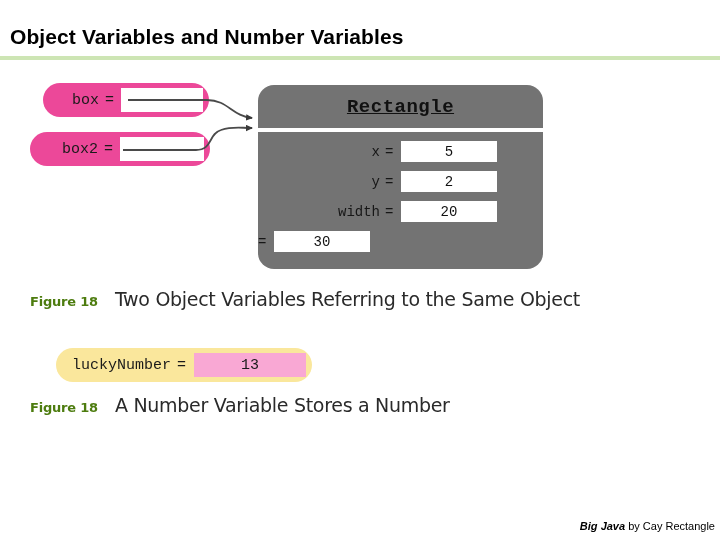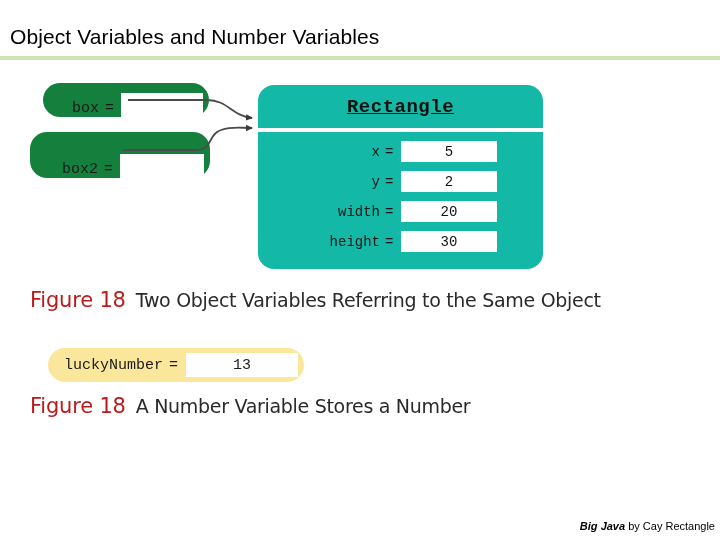--- a/index.html
+++ b/index.html
@@ -14,21 +14,21 @@
     overflow: hidden;
     position: relative;
   }
 
   
   #slide-title {
     position: absolute;
     left: 10px;
     top: 25px;
     font-size: 21px;
-    font-weight: 400;
+    font-weight: 700;
     color: #000000;
     letter-spacing: 0.1px;
     white-space: nowrap;
   }
   #title-divider {
     position: absolute;
     left: 0px;
     top: 56px;
     width: 720px;
     height: 4px;
@@ -40,24 +40,24 @@
     position: absolute;
     left: 0px;
     top: 78px;
     width: 720px;
     height: 200px;
   }
 
   
   .var-pill {
     position: absolute;
-    background: #15803d;
+    background: #ec4899;
     border-radius: 17px;
     display: flex;
-    align-items: flex-end;
+    align-items: center;
     box-sizing: border-box;
   }
   .var-pill .var-label {
     font-family: "Liberation Mono", "DejaVu Sans Mono", monospace;
     font-size: 15px;
     color: #1a1a1a;
     white-space: nowrap;
     text-align: right;
     padding-right: 6px;
   }
@@ -80,28 +80,28 @@
     width: 166px;
     height: 34px;
     padding-left: 16px;
   }
   #pill-box .var-label { width: 40px; }
 
   #pill-box2 {
     left: 30px;
     top: 54px;
     width: 180px;
-    height: 46px;
+    height: 34px;
     padding-left: 16px;
   }
   #pill-box2 .var-label { width: 52px; }
 
   #pill-lucky {
     position: absolute;
-    left: 48px;
+    left: 56px;
     top: 348px;
     width: 256px;
     height: 34px;
     padding-left: 16px;
     background: #fae79c;
     border-radius: 17px;
     display: flex;
     align-items: center;
     box-sizing: border-box;
   }
@@ -112,21 +112,21 @@
     white-space: nowrap;
     padding-right: 6px;
   }
   #pill-lucky .var-eq {
     font-family: "Liberation Mono", "DejaVu Sans Mono", monospace;
     font-size: 15px;
     color: #1a1a1a;
     padding-right: 8px;
   }
   #pill-lucky .var-slot {
-    background: #ffffff;
+    background: #f9a8d4;
     height: 24px;
     flex: 1 1 auto;
     margin-right: 6px;
     display: flex;
     align-items: center;
     justify-content: center;
     font-family: "Liberation Mono", "DejaVu Sans Mono", monospace;
     font-size: 15px;
     color: #1a1a1a;
   }
@@ -141,21 +141,21 @@
     pointer-events: none;
   }
 
   
   #object-panel {
     position: absolute;
     left: 258px;
     top: 85px;
     width: 285px;
     height: 184px;
-    background: #14b8a6;
+    background: #737373;
     border-radius: 16px;
     overflow: hidden;
   }
   #object-panel-header {
     position: absolute;
     left: 0;
     top: 0;
     width: 285px;
     height: 43px;
     display: flex;
@@ -219,31 +219,31 @@
 
   
   .figure-caption {
     position: absolute;
     display: flex;
     align-items: baseline;
     white-space: nowrap;
   }
   .figure-caption .fig-number {
     font-family: "DejaVu Sans", sans-serif;
-    font-size: 21px;
-    font-weight: normal;
-    color: #b91c1c;
+    font-size: 13px;
+    font-weight: bold;
+    color: #4d7c0f;
     letter-spacing: -0.2px;
   }
   .figure-caption .fig-text {
     font-family: "DejaVu Sans", sans-serif;
     font-size: 19px;
     font-weight: 400;
     color: #2a2a2a;
-    margin-left: 10px;
+    margin-left: 17px;
     letter-spacing: -0.3px;
   }
   #caption-18 { left: 30px; top: 288px; }
   #caption-19 { left: 30px; top: 394px; }
 
   
   #footer {
     position: absolute;
     right: 5px;
     bottom: 6px;
@@ -308,21 +308,20 @@
       <span class="field-value">2</span>
     </div>
 
     <div class="field-row">
       <span class="field-name">width</span>
       <span class="field-eq">=</span>
       <span class="field-value">20</span>
     </div>
 
     <div class="field-row">
-      <span class="field-name">height</span>
       <span class="field-eq">=</span>
       <span class="field-value">30</span>
     </div>
 
   </div>
 </div>
 
 <div class="figure-caption" id="caption-18">
   <span class="fig-number">Figure 18</span>
   <span class="fig-text">Two Object Variables Referring to the Same Object</span>

